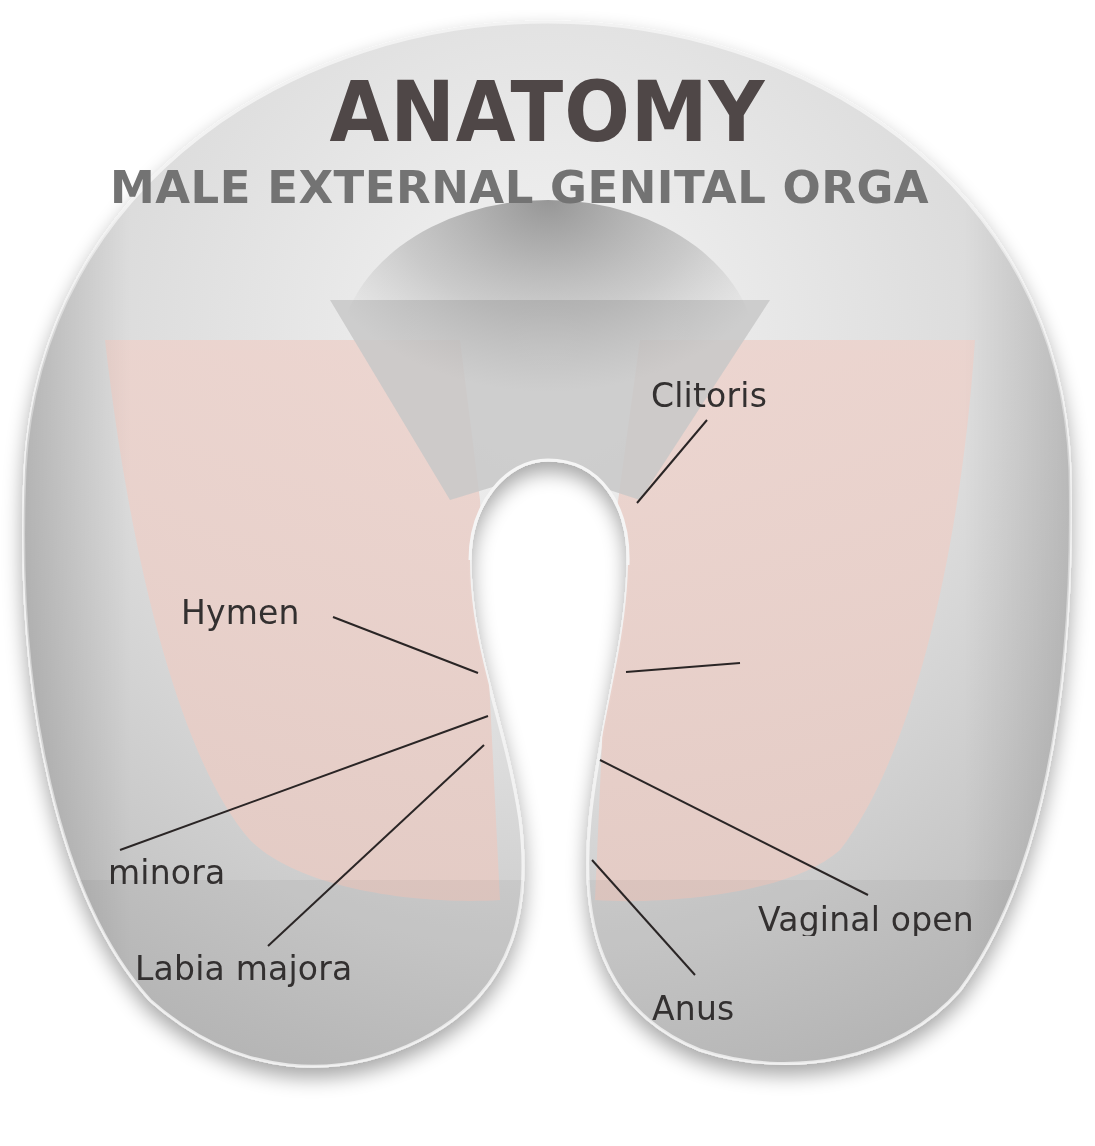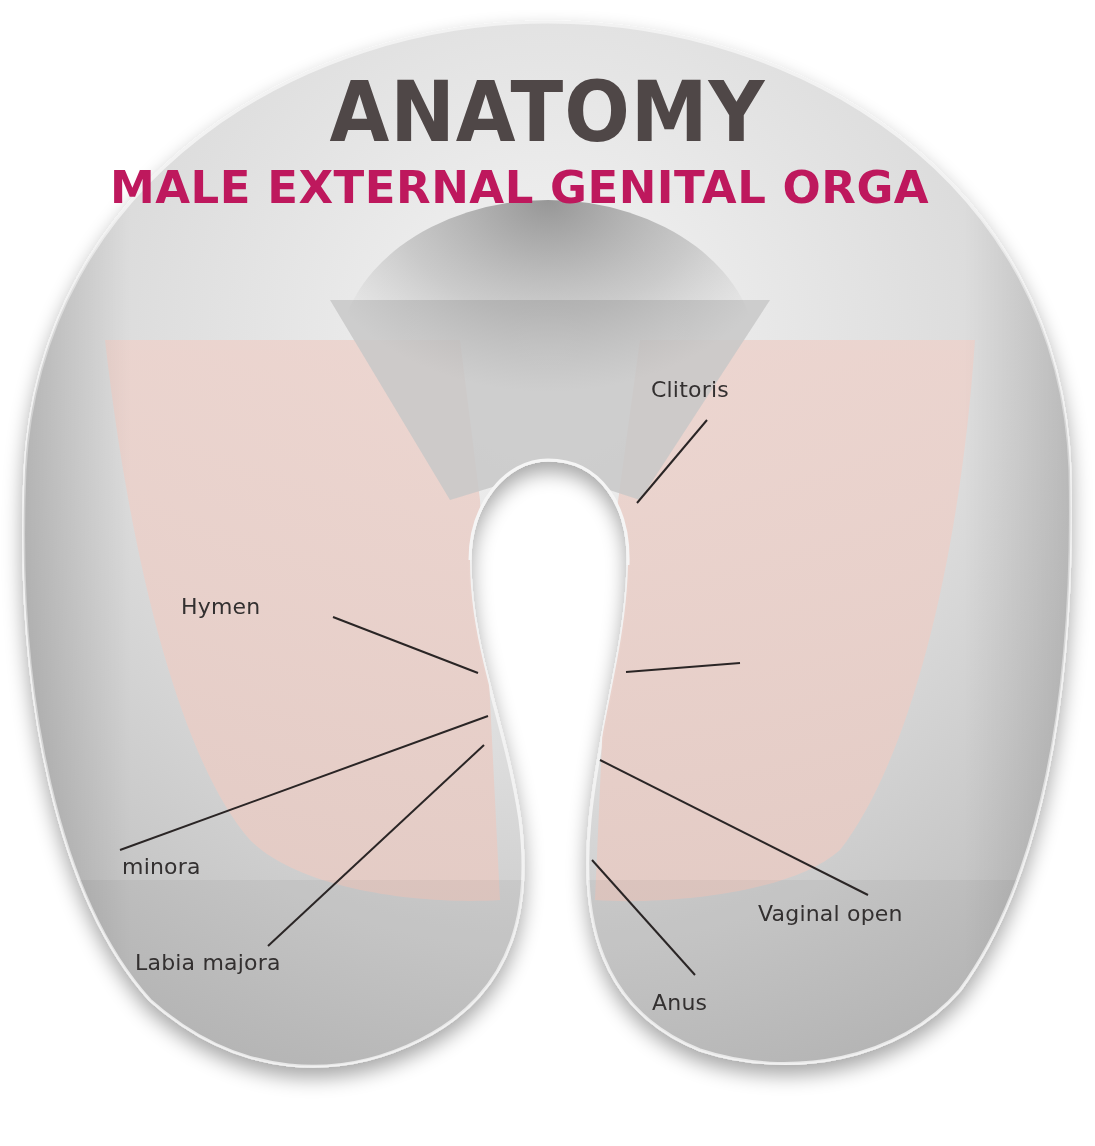--- a/index.html
+++ b/index.html
@@ -7,25 +7,25 @@
     #stage { position: absolute; left: 0; top: 0; width: 1095px; height: 1146px; }
     .title-main {
       position: absolute; left: 0; width: 1095px; top: 70px; text-align: center;
       font-family: "DejaVu Sans", sans-serif; font-weight: bold; font-size: 84px; letter-spacing: 1px;
       color: #4f4747; line-height: 1;
       transform: scaleX(0.92);
     }
     .title-sub {
       position: absolute; left: 110px; width: 920px; top: 165px; white-space: nowrap; overflow: hidden;
       font-family: "DejaVu Sans", sans-serif; font-weight: bold; font-size: 45px;
-      color: #be185d; line-height: 1; letter-spacing: 0.5px;
+      color: #737373; line-height: 1; letter-spacing: 0.5px;
     }
     .label {
       position: absolute; white-space: nowrap; font-family: "DejaVu Sans", sans-serif;
-      font-size: 22px; color: #333030; line-height: 1; letter-spacing: 0.2px;
+      font-size: 33px; color: #333030; line-height: 1; letter-spacing: 0.2px;
     }
     .clip-right { overflow: hidden; }
   </style>
 </head>
 <body>
 
 <div id="stage">
   <svg width="1095" height="1146" viewBox="0 0 1095 1146" xmlns="http://www.w3.org/2000/svg" style="position:absolute;left:0;top:0;">
     <defs>
       <radialGradient id="pillowGrad" cx="50%" cy="30%" r="75%">
@@ -117,17 +117,17 @@
       <line x1="868" y1="895" x2="600" y2="760"></line>
       <line x1="695" y1="975" x2="592" y2="860"></line>
     </g>
   </svg>
 
   <div class="title-main">ANATOMY</div>
   <div class="title-sub">MALE EXTERNAL GENITAL ORGA</div>
 
   <div class="label" style="left:651px; top:379px;">Clitoris</div>
   <div class="label" style="left:181px; top:596px;">Hymen</div>
-  <div class="label" style="left:122px; top:856px;">minora</div>
+  <div class="label" style="left:108px; top:856px;">minora</div>
   <div class="label clip-right" style="left:758px; top:903px; width:245px;">Vaginal open</div>
   <div class="label" style="left:135px; top:952px;">Labia majora</div>
   <div class="label" style="left:652px; top:952px;margin-top:40px;">Anus</div>
 </div>
 
 </body></html>

